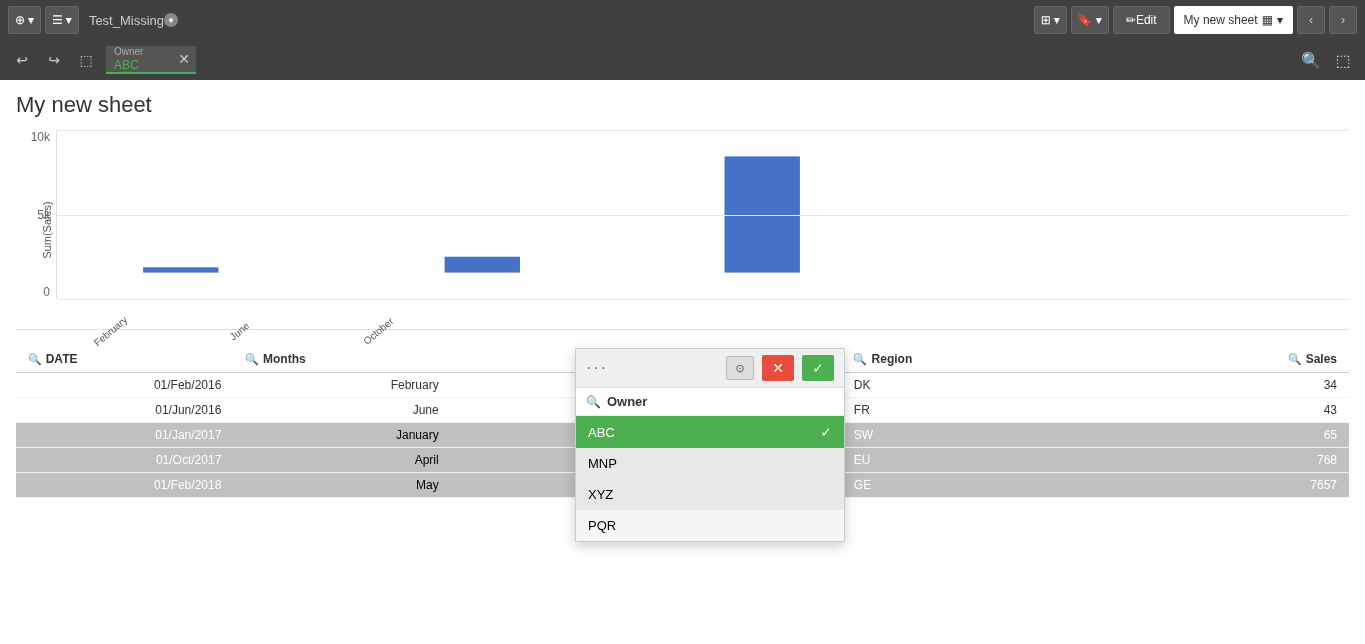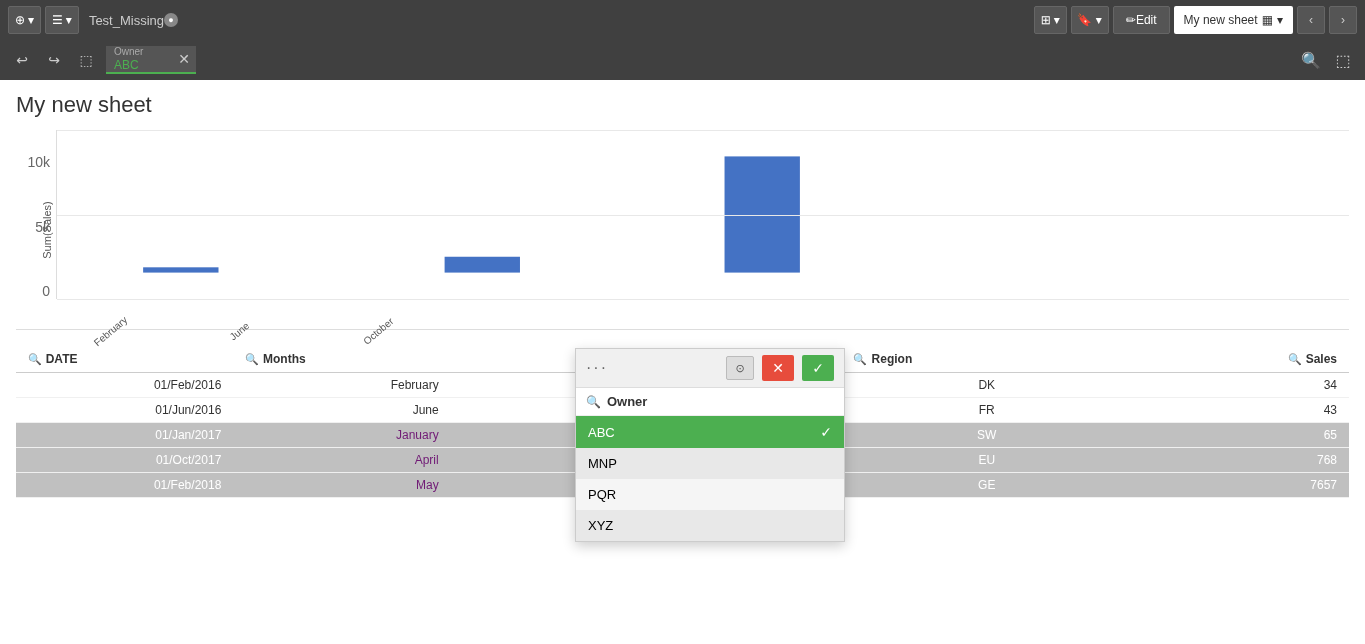--- a/index.html
+++ b/index.html
@@ -125,21 +125,21 @@
       margin-bottom: 16px;
     }
     .chart-y-axis {
       position: absolute;
       left: 0; top: 0; bottom: 30px;
       width: 40px;
       display: flex; flex-direction: column; justify-content: space-between;
       align-items: flex-end;
       padding-right: 6px;
     }
-    .chart-y-label { font-size: 14px; color: #666; margin-top: 24px; }
+    .chart-y-label { font-size: 12px; color: #666; }
     .chart-plot {
       position: absolute;
       left: 40px; right: 0; top: 0; bottom: 30px;
       border-left: 1px solid #ddd;
     }
     .chart-grid-line {
       position: absolute;
       left: 0; right: 0;
       border-top: 1px solid #e8e8e8;
     }
@@ -163,21 +163,21 @@
       color: #333;
       font-size: 12px;
       position: relative;
     }
     .th-search { display: flex; align-items: center; gap: 4px; }
     .search-icon-small { color: #888; font-size: 11px; }
     .data-table td { padding: 5px 12px; font-size: 12px; color: #333; border-bottom: 1px solid #f0f0f0; text-align: right; }
     .data-table td:first-child { text-align: right; }
     .data-table td.month { text-align: right; }
     .data-table tr.highlighted td { background: #c0c0c0; color: #fff; }
-    .data-table tr.highlighted td.month { color: #701a75; }
+    .data-table tr.highlighted td.month { color: #000000; }
 
     
     .dropdown-popup {
       position: absolute;
       top: 348px;
       left: 575px;
       width: 270px;
       background: #fff;
       border: 1px solid #ccc;
       box-shadow: 0 4px 12px rgba(0,0,0,0.2);
@@ -242,21 +242,21 @@
     .popup-item.odd { background: #e8e8e8; }
     .popup-check { color: #fff; font-size: 14px; }
 
     
     .col-date { width: 150px; }
     .col-months { width: 150px; }
     .col-owner { width: 270px; }
     .col-region { width: 200px; }
     .col-sales { width: 150px; }
 
-    .data-table td.region { text-align: center; }
+    .data-table td.region { text-align: left; }
     .data-table th.sales-th { text-align: right; }
   </style>
 </head>
 <body>
 
 <div class="top-toolbar">
   <div class="toolbar-btn">
     <span>⊕</span>
     <span>▾</span>
   </div>
@@ -437,22 +437,22 @@
   </div>
   <div class="popup-list" id="popup-list">
   <div class="popup-item selected">
     <span>ABC</span>
     <span class="popup-check">✓</span>
   </div>
       <div class="popup-item odd">
     <span>MNP</span>
 
   </div>
+      <div class="popup-item odd">
+    <span>XYZ</span>
+
+  </div>
       <div class="popup-item even">
     <span>PQR</span>
 
   </div>
-      <div class="popup-item odd">
-    <span>XYZ</span>
-
-  </div>
     </div>
 </div>
 
 </body></html>

